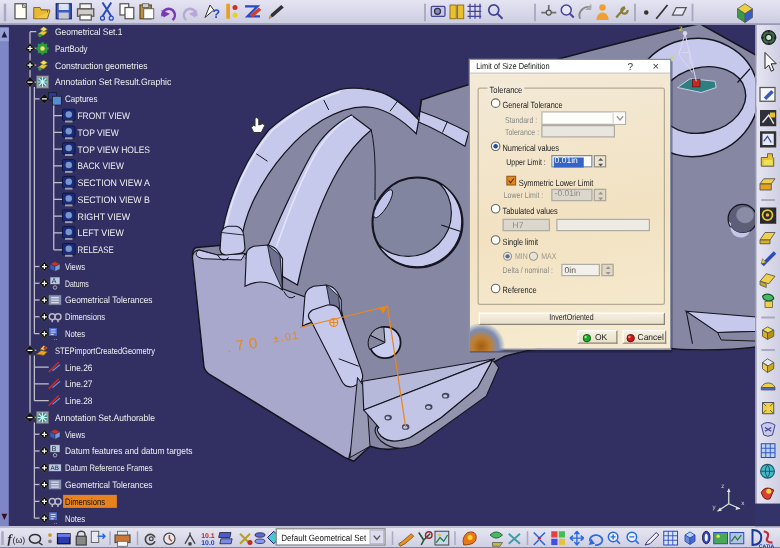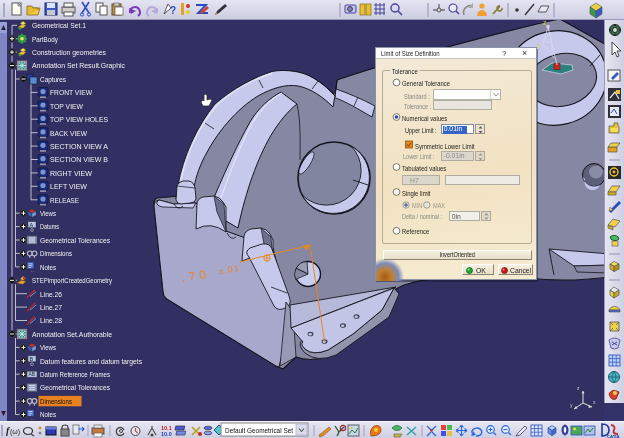--- a/index.html
+++ b/index.html
@@ -89,21 +89,21 @@
   <path d="M583,391 l-1.5,2.5 h3 z M574,409 l3.5,-0.5 -1.5,-2.5 z M592,407 l-3,-1.8 -0.5,2.8 z" fill="#d8e6d8"></path>
   <text x="577" y="390" font-size="5" fill="#c8d8c8" font-family="Liberation Sans">z</text>
   <text x="570" y="407" font-size="5" fill="#c8d8c8" font-family="Liberation Sans">y</text>
   <text x="593" y="404" font-size="5" fill="#c8d8c8" font-family="Liberation Sans">x</text>
       </g>
   <g transform="translate(200,94)">
         <path d="M5,0 L7,1 L7,6 L10,5 L12,6 L9,12 L3,12 L1,8 L3,6 L4,7 L4,1 z" fill="#fff" stroke="#333" stroke-width="0.8"></path>
       </g>
   </svg>
 
-  <div class="abs" id="tree" style="left:0;top:20px;width:310px;height:404px">
+  <div class="abs" id="tree" style="left:12px;top:20px;width:310px;height:404px">
       <svg width="310" height="400">
       <line x1="12" y1="5.3" x2="12" y2="314.0" stroke="#c0c0cc" stroke-width="1"></line>
       <line x1="15.5" y1="49.6" x2="15.5" y2="246.9" stroke="#c0c0cc" stroke-width="1"></line>
       <line x1="31" y1="63.0" x2="31" y2="179.8" stroke="#c0c0cc" stroke-width="1"></line>
       <line x1="15.5" y1="264.3" x2="15.5" y2="300.5" stroke="#c0c0cc" stroke-width="1"></line>
       <line x1="15.5" y1="318.0" x2="15.5" y2="394.5" stroke="#c0c0cc" stroke-width="1"></line>
       <line x1="12" y1="5.3" x2="17" y2="5.3" stroke="#c0c0cc" stroke-width="1"></line>
       <g transform="translate(17,0.3)">
           <path d="M1,7 l4,-3 4,1 -3,3 z" fill="#e8c838" stroke="#6a5a10" stroke-width=".5"></path>
           <path d="M3,3 l3,-2 3,2 -3,2 z" fill="#f0e070" stroke="#6a5a10" stroke-width=".5"></path>

